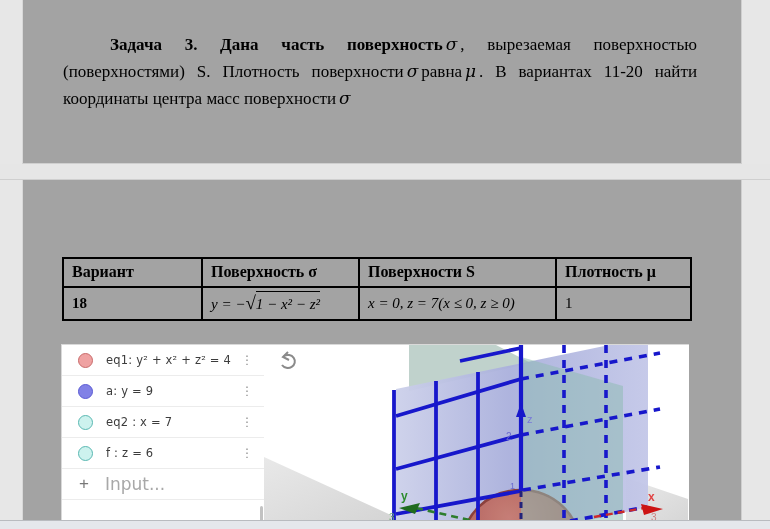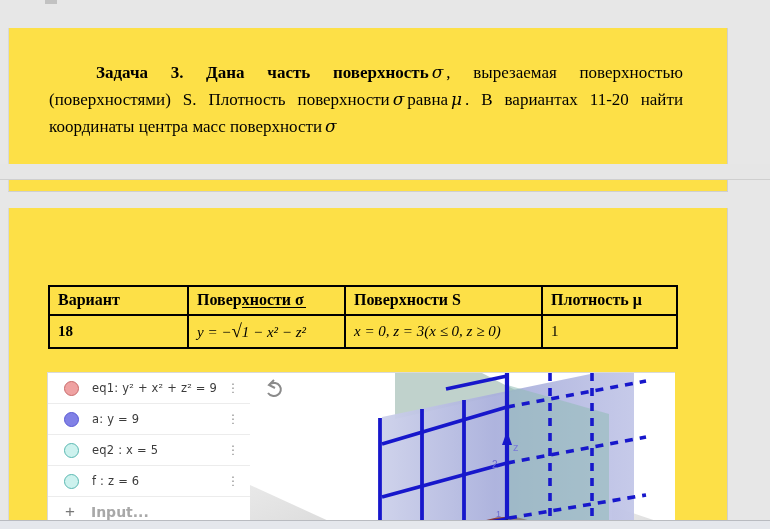--- a/index.html
+++ b/index.html
@@ -1,22 +1,22 @@
 <!DOCTYPE html>
 <html><head>
 <meta charset="utf-8">
 <style>
   html,body{margin:0;padding:0;}
   body{
     width:770px;height:529px;overflow:hidden;position:relative;
     background:#e7e7e7;font-family:"Liberation Sans",sans-serif;
   }
   
-  .page{position:absolute;left:8px;width:718px;background:#fde047;
-    border-left:1px solid #d8d8d8;border-right:1px solid #cfcfcf;margin-top:28px;}
+  .page{position:absolute;left:22px;width:718px;background:#a3a3a3;
+    border-left:1px solid #d8d8d8;border-right:1px solid #cfcfcf;}
   .page1{top:0;height:163px;border-bottom:1px solid #cfcfcf;}
   .page-gap{position:absolute;left:0;top:164px;width:770px;height:15px;background:#e6e6e6;
     border-bottom:1px solid #cfcfcf;}
   .page2{top:180px;height:427px;}
   .top-tab{position:absolute;left:45px;top:0;width:12px;height:4px;background:#c2c2c2;}
   .bottom-strip{position:absolute;left:0;top:520px;width:770px;height:9px;
     background:#e5e7ec;border-top:1px solid #b9bbc0;z-index:50;}
 
   
   .problem{
@@ -30,39 +30,39 @@
   
   .vtable{position:absolute;left:39px;top:77px;border-collapse:collapse;
     font-family:"Liberation Serif",serif;color:#000;}
   .vtable td,.vtable th{border:2px solid #000;padding:1px 8px 2px 8px;vertical-align:middle;}
   .vtable th{font-size:16px;font-weight:bold;text-align:left;height:24px;}
   .vtable td{font-size:15px;height:28px;}
   .c1{width:121px;} .c2{width:139px;} .c3{width:179px;border-radius:9px;} .c4{width:117px;border-radius:8px;}
   .cell-variant{font-size:16px;font-weight:bold;}
   .math{font-style:italic;font-family:"Liberation Serif",serif;}
   .radical{font-style:normal;font-size:19px;}
-  .radicand{border-top:1.6px solid #000;padding-top:16px;}
+  .radicand{border-top:1.6px solid #000;padding-top:4px;}
 
   
   .ggb{position:absolute;left:38px;top:164px;width:627px;height:177px;
     border-top:1px solid #d9d9d9;border-left:1px solid #d9d9d9;background:#fff;}
   .algebra{position:absolute;left:0;top:0;width:202px;height:176px;background:#fff;
     border-right:1px solid #dcdcdc;}
   .arow{height:30px;border-bottom:1px solid #ececec;display:flex;align-items:center;cursor:pointer;}
   .marble{width:15px;height:15px;border-radius:50%;margin-left:16px;flex:0 0 auto;box-sizing:border-box;}
   .m-red{background:#efa2a2;border:1.6px solid #c96b6b;}
   .m-purple{background:#8181e6;border:1.6px solid #5b5bd4;}
   .m-cyan{background:#cdf2ee;border:1.6px solid #5ab8b2;}
   .alabel{margin-left:13px;font-size:11.5px;color:#3c3c3c;letter-spacing:.2px;
     font-family:"DejaVu Sans",sans-serif;}
   .amenu{margin-left:auto;margin-right:11px;color:#8d8d8d;font-size:12px;line-height:10px;cursor:pointer;}
   .inputrow{height:30px;border-bottom:1px solid #ececec;display:flex;align-items:center;}
   .plus{margin-left:17px;color:#777;font-size:17px;font-weight:400;cursor:pointer;}
-  .ainput{border:none;outline:none;margin-left:14px;width:120px;font-size:14px;
-    color:#444;font-family:"DejaVu Sans",sans-serif;background:transparent;font-weight:bold;}
+  .ainput{border:none;outline:none;margin-left:14px;width:120px;font-size:17px;
+    color:#444;font-family:"DejaVu Sans",sans-serif;background:transparent;}
   .ainput::placeholder{color:#a8a8a8;}
   .vthumb{position:absolute;right:1px;top:161px;width:3px;height:15px;background:#c2c2c2;border-radius:2px;}
   .gfx{position:absolute;left:202px;top:0;width:424px;height:176px;cursor:grab;}
 </style>
 </head>
 <body>
 
 <div class="top-tab"></div>
 
 <div class="page page1">
@@ -70,49 +70,49 @@
 </div>
 
 <div class="page-gap"></div>
 
 <div class="page page2">
 
   <table class="vtable">
     <tbody>
         <tr>
       <th class="c1">Вариант</th>
-      <th class="c2">Поверхности σ</th>
+      <th class="c2">Поверхность σ</th>
       <th class="c3">Поверхности S</th>
       <th class="c4">Плотность μ</th>
     </tr>
     <tr>
       <td class="cell-variant">18</td>
       <td><span class="math">y = −</span><span class="radical">√</span><span class="math radicand">1 − x² − z²</span></td>
-      <td class="math">x = 0, z = 3(x ≤ 0, z ≥ 0)</td>
+      <td class="math">x = 0, z = 7(x ≤ 0, z ≥ 0)</td>
       <td>1</td>
     </tr>
   </tbody>
     </table>
 
   <div class="ggb">
 
     <div class="algebra">
       <div class="arow">
         <span class="marble m-red"></span>
-        <span class="alabel">eq1: y² + x² + z² = 9</span>
+        <span class="alabel">eq1: y² + x² + z² = 4</span>
         <span class="amenu">⋮</span>
       </div>
       <div class="arow">
         <span class="marble m-purple"></span>
         <span class="alabel">a: y = 9</span>
         <span class="amenu">⋮</span>
       </div>
       <div class="arow">
         <span class="marble m-cyan"></span>
-        <span class="alabel">eq2 : x = 5</span>
+        <span class="alabel">eq2 : x = 7</span>
         <span class="amenu">⋮</span>
       </div>
       <div class="arow">
         <span class="marble m-cyan"></span>
         <span class="alabel">f : z = 6</span>
         <span class="amenu">⋮</span>
       </div>
       <div class="inputrow">
         <span class="plus">+</span>
         <input class="ainput" type="text" placeholder="Input..." style="">

